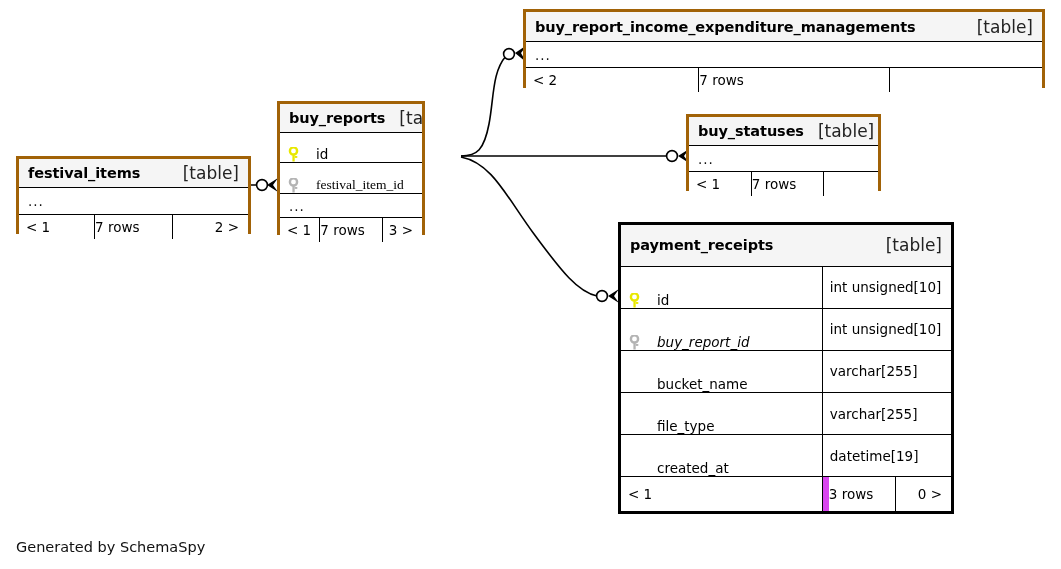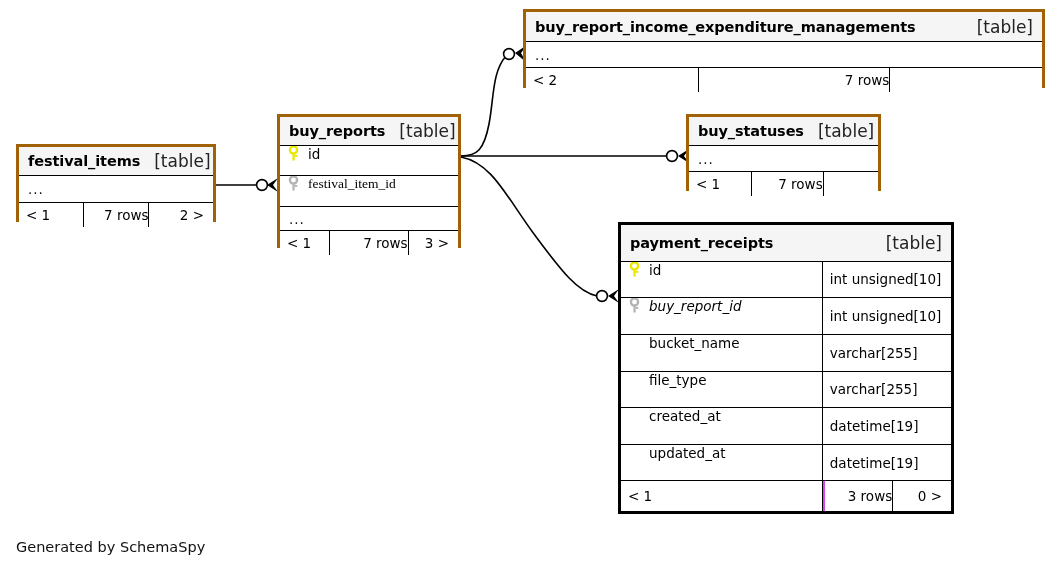--- a/index.html
+++ b/index.html
@@ -72,23 +72,24 @@
   
   tr.col td.c-name {
     border-left: none;
   }
   tr.col td.c-type {
     border-right: none;
     padding-left: 7px;
   }
   .cname-inner {
     display: flex;
-    align-items: flex-start;
+    align-items: flex-end;
     height: 100%;
     padding-left: 8px;
+    gap: 8px;
   }
   .keyslot {
     width: 19px;
     flex: 0 0 19px;
     display: flex;
     align-items: center;
     justify-content: flex-start;
   }
   .lbl { padding-left: 1px; }
 
@@ -102,21 +103,21 @@
     color: #111;
   }
 
   
   tr.ftr td {
     border-bottom: none;
     font-size: 13.5px;
     height: 24px;
   }
   tr.ftr td.f-left  { border-left: none;  padding-left: 7px;  text-align: left; }
-  tr.ftr td.f-mid   { text-align: right; }
+  tr.ftr td.f-mid   { text-align: left; }
   tr.ftr td.f-right { border-right: none; padding-right: 9px; text-align: right; }
 
   
   .key { display: block; }
 
   
   #edges {
     position: absolute;
     left: 0; top: 0;
     width: 1061px;
@@ -158,21 +159,21 @@
   </g>
   <g fill="#000000" stroke="none">
 
     <path d="M 278,178 L 267,185 L 278,192 L 273,185 Z"></path>
     <path d="M 527,45 L 515,53 L 526,62 L 521,53 Z"></path>
     <path d="M 689,149 L 678,156 L 689,163 L 684,156 Z"></path>
     <path d="M 619,289 L 608,296 L 619,303 L 614,296 Z"></path>
   </g>
 </svg>
 
-<div class="tbl" style="left:16px; top:144px; width:200px; height:78px;">
+<div class="tbl" style="left:16px; top:156px; width:235px; height:78px;">
   <table>
     <colgroup>
         <col style="width:33%">
         <col style="width:34%">
         <col style="width:33%">
       </colgroup>
     <tbody>
         <tr class="hdr">
       <td colspan="3" style="height:28px;">
         <div class="hdr-inner">
@@ -186,21 +187,21 @@
     </tr>
     <tr class="ftr">
       <td class="f-left">&lt; 1</td>
       <td class="f-mid">7 rows</td>
       <td class="f-right">2 &gt;</td>
     </tr>
   </tbody>
     </table>
 </div>
 
-<div class="tbl" style="left:277px; top:114px; width:184px; height:134px;">
+<div class="tbl" style="left:277px; top:101px; width:148px; height:134px;">
   <table>
     <colgroup>
         <col style="width:28%">
         <col style="width:44%">
         <col style="width:28%">
       </colgroup>
     <tbody>
         <tr class="hdr">
       <td colspan="3" style="height:28px;">
         <div class="hdr-inner">
@@ -378,37 +379,28 @@
     <tr class="col">
       <td class="c-name" style="height:29px;">
         <div class="cname-inner">
           <span class="keyslot"></span>
           <span class="lbl">created_at</span>
         </div>
       </td>
       <td class="c-type">datetime[19]</td>
     </tr>
 
-    <tr class="col">
-      <td class="c-name" style="height:29px;">
-        <div class="cname-inner">
-          <span class="keyslot"></span>
-          <span class="lbl">updated_at</span>
-        </div>
-      </td>
-      <td class="c-type">datetime[19]</td>
-    </tr>
 
     <tr class="ftr">
       <td class="f-left" style="width:31%;">&lt; 1</td>
       <td style="padding:0; border:none;">
         <table style="width:100%; height:100%;">
           <tbody>
                 <tr>
-            <td class="f-mid" style="border-top:none; border-bottom:none; border-left:2px solid #d946ef; width:53%;">3 rows</td>
+            <td class="f-mid" style="border-top:none; border-bottom:none; border-left:6px solid #d946ef; width:53%;">3 rows</td>
             <td class="f-right" style="border-top:none; border-bottom:none; border-right:none;">0 &gt;</td>
           </tr>
         </tbody>
             </table>
       </td>
     </tr>
   </tbody>
     </table>
 </div>
 

